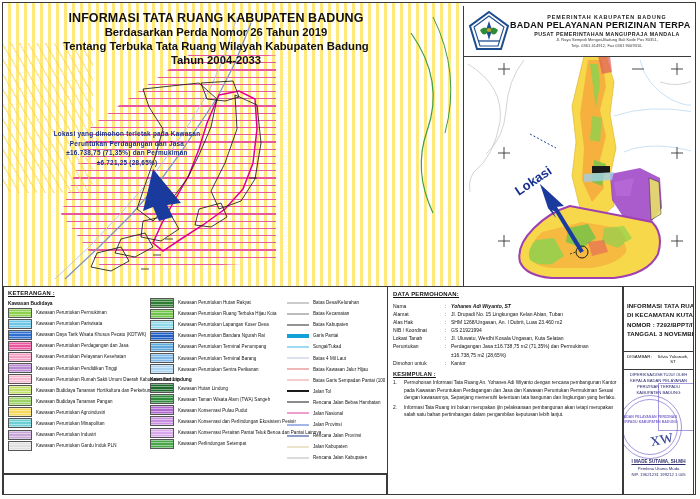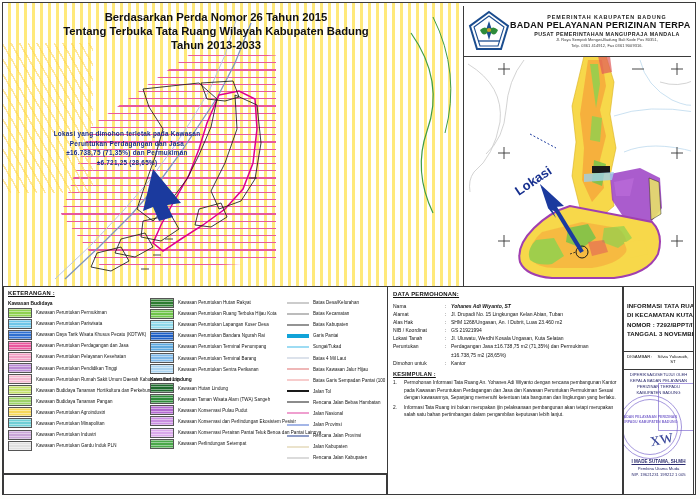--- a/index.html
+++ b/index.html
@@ -135,23 +135,24 @@
           <line x1="162" y1="236" x2="170" y2="236"></line>
           <line x1="150" y1="252" x2="158" y2="252"></line>
           <line x1="138" y1="266" x2="146" y2="266"></line>
         </g>
 
         <path d="M150 166 L178 200 L164 202 L170 214 L156 218 L150 204 L140 208 Z" fill="#1b3a9e"></path>
       </svg>
     </div>
 
     <div id="titleBlock">
-      <div class="t2">Berdasarkan Perda Nomor 26 Tahun 2015</div>
+      <div class="t1">INFORMASI TATA RUANG KABUPATEN BADUNG</div>
+      <div class="t2">Berdasarkan Perda Nomor 26 Tahun 2019</div>
       <div class="t3">Tentang Terbuka Tata Ruang Wilayah Kabupaten Badung</div>
-      <div class="t4">Tahun 2013-2033</div>
+      <div class="t4">Tahun 2004-2033</div>
     </div>
 
     <div id="callout">
       <div>Lokasi yang dimohon terletak pada Kawasan</div>
       <div>Peruntukan Perdagangan dan Jasa</div>
       <div>±16.738,75 (71,35%) dan Permukiman</div>
       <div>±6.721,25 (28,65%)</div>
     </div>
 
     <div id="hdr">

